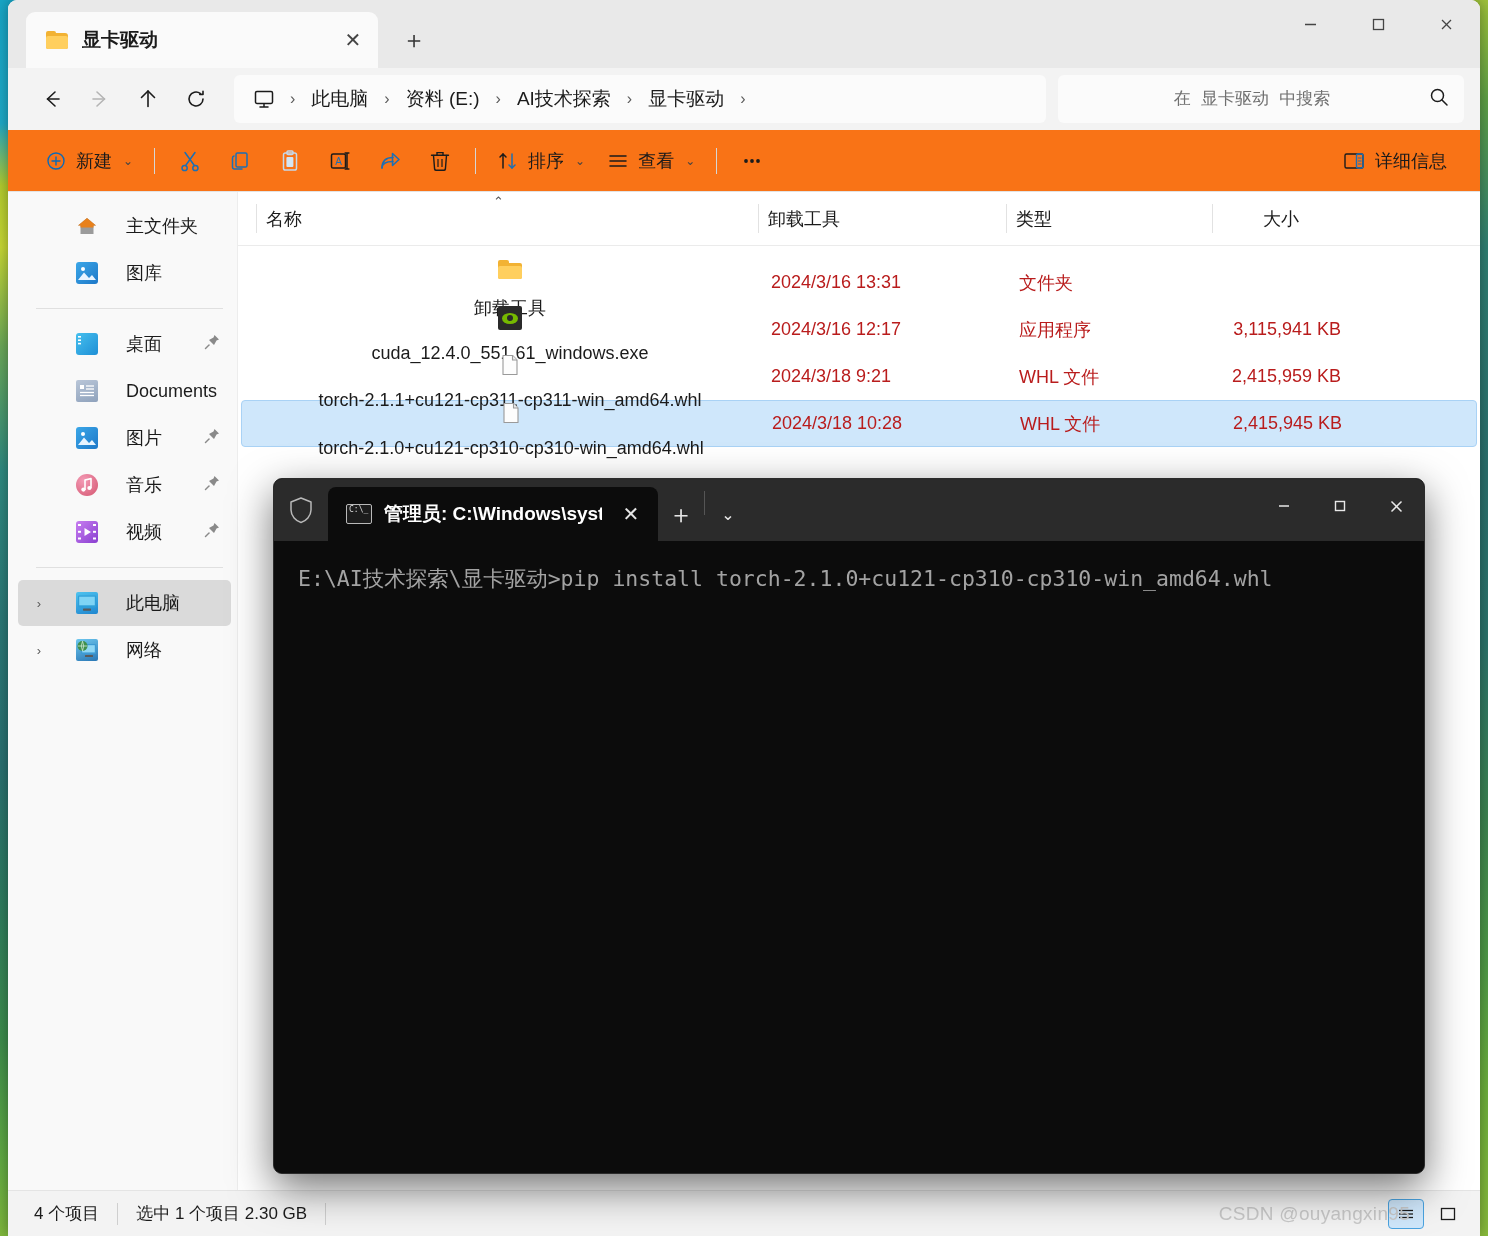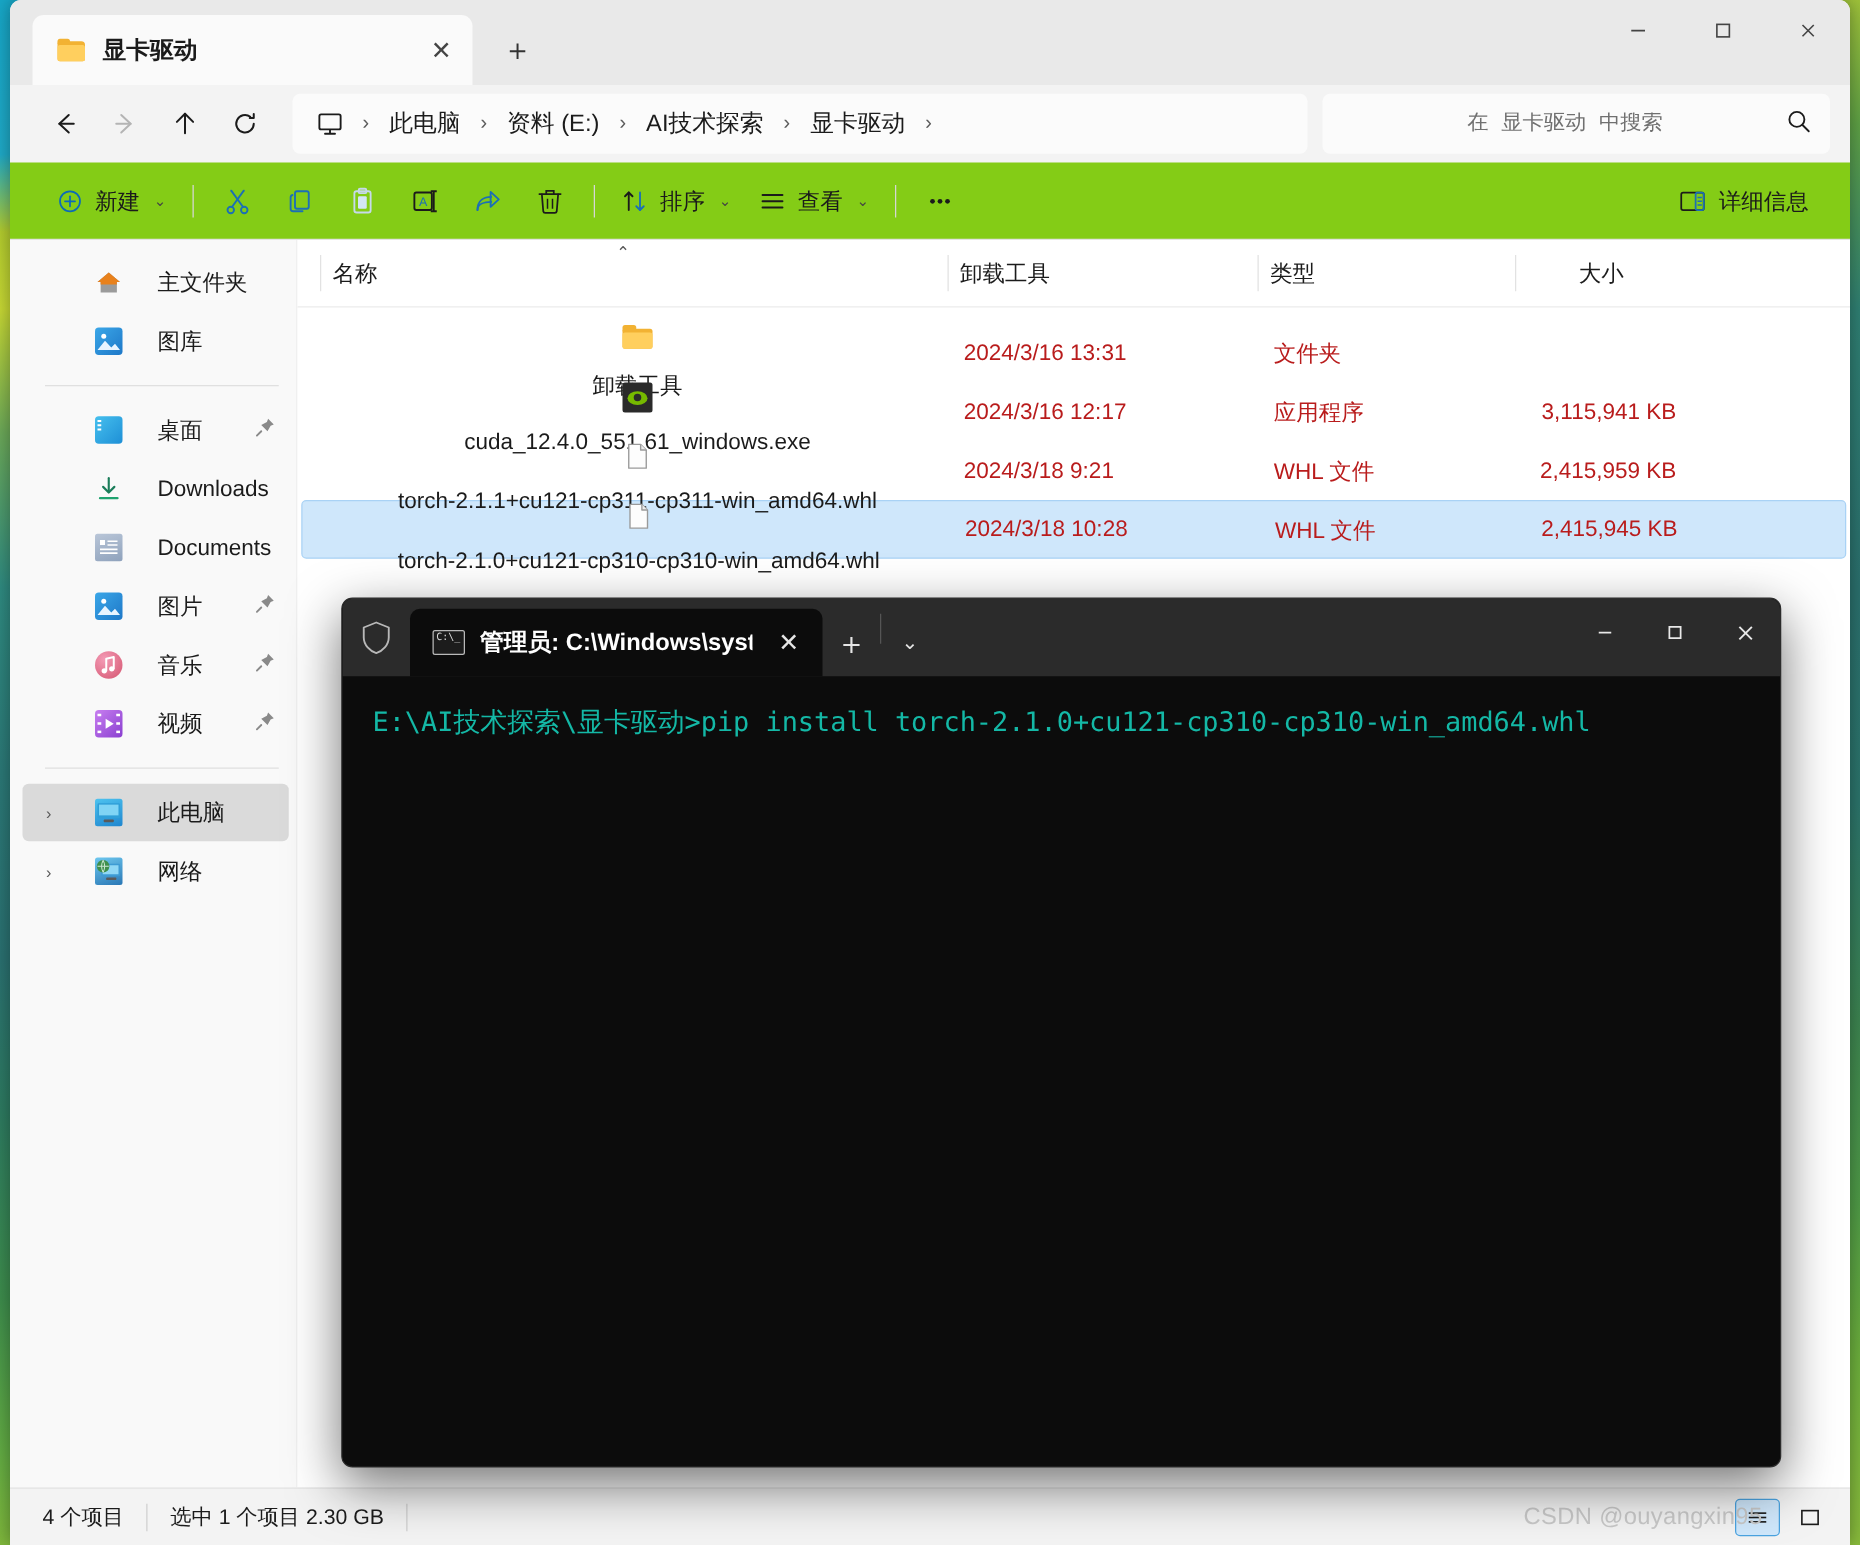--- a/index.html
+++ b/index.html
@@ -114,21 +114,21 @@
     display:flex; align-items:center; padding: 0 14px 0 18px;
   }
   .searchbox input {
     flex:1; border:none; outline:none; background:transparent;
     font-size: 17px; color:#1b1b1b; font-family: Liberation Mono, monospace; text-align: center;
   }
   .searchbox input::placeholder { color:#707070; }
 
   
   .cmdbar {
-    height: 62px; background:#84cc16; display:flex; align-items:center;
+    height: 62px; background:#f97316; display:flex; align-items:center;
     padding: 0 22px 0 26px; flex:none; border-bottom: 1px solid #e3e3e3;
   }
   .cmd {
     height: 42px; border-radius:5px; display:flex; align-items:center;
     gap: 9px; padding: 0 11px; color:#1b1b1b; font-size:18px; white-space:nowrap;
   }
   .cmd.icononly { padding: 0 13px; }
   .cmd .chev { font-size: 12px; color:#444; margin-left:2px; }
   .cmd-sep { width:1px; height:26px; background:#d6d6d6; margin: 0 10px; }
   .spacer { flex:1; }
@@ -251,21 +251,21 @@
   .term-plus { width: 46px; height: 54px; display:flex; align-items:center; justify-content:center; color:#e6e6e6; font-size:25px; font-weight:300; }
   .term-vsep { width:1px; height:24px; background:#555; align-self:center; margin-bottom:14px; }
   .term-chev { width: 46px; height: 54px; display:flex; align-items:center; justify-content:center; color:#e6e6e6; font-size:16px; }
   .term-wc { position:absolute; right:0; top:0; display:flex; }
   .term-wc .b { width: 56px; height: 54px; display:flex; align-items:center; justify-content:center; color:#e8e8e8; }
   .term-body {
     flex:1; background:#0c0c0c; padding: 22px 24px; overflow:hidden;
   }
   .term-line {
     font-family: "DejaVu Sans Mono", "Liberation Mono", monospace;
-    font-size: 21.5px; color:#14b8a6; white-space:pre; line-height:1.45;
+    font-size: 21.5px; color:#a3a3a3; white-space:pre; line-height:1.45;
     letter-spacing: 0px;
   }
 </style>
 </head>
 <body>
 
 <div class="wallpaper-left"></div>
 <div class="wallpaper-right"></div>
 
 <div class="explorer">
@@ -498,37 +498,20 @@
         </span>
         <span class="sb-label">桌面</span>
         <span class="sb-pin">
           <svg width="18" height="18" viewBox="0 0 18 18">
               <path d="M11.5 2 L16 6.5 L13.5 7.5 L11 12 L6 7 L10.5 4.5 Z" fill="#8a8a8a"></path>
               <line x1="6" y1="12" x2="2.5" y2="15.5" stroke="#8a8a8a" stroke-width="1.5" stroke-linecap="round"></line>
             </svg>
         </span>
       </div>
 
-      <div class="sb-item">
-        <span class="sb-arrow"></span>
-        <span class="sb-icon">
-          <svg width="22" height="22" viewBox="0 0 22 22">
-              <line x1="11" y1="2.5" x2="11" y2="13.5" stroke="#1b7d5a" stroke-width="1.7" stroke-linecap="round"></line>
-              <path d="M6.5 9.5 L11 14 L15.5 9.5" fill="none" stroke="#1b7d5a" stroke-width="1.7" stroke-linecap="round" stroke-linejoin="round"></path>
-              <line x1="4" y1="18.5" x2="18" y2="18.5" stroke="#1fa36f" stroke-width="1.8" stroke-linecap="round"></line>
-            </svg>
-        </span>
-        <span class="sb-label">Downloads</span>
-        <span class="sb-pin">
-          <svg width="18" height="18" viewBox="0 0 18 18">
-              <path d="M11.5 2 L16 6.5 L13.5 7.5 L11 12 L6 7 L10.5 4.5 Z" fill="#8a8a8a"></path>
-              <line x1="6" y1="12" x2="2.5" y2="15.5" stroke="#8a8a8a" stroke-width="1.5" stroke-linecap="round"></line>
-            </svg>
-        </span>
-      </div>
 
       <div class="sb-item">
         <span class="sb-arrow"></span>
         <span class="sb-icon ic-docs">
           <svg width="22" height="22" viewBox="0 0 22 22">
               <rect x="4" y="5" width="4" height="4" fill="#fff"></rect>
               <line x1="10" y1="6" x2="18" y2="6" stroke="#fff" stroke-width="1.3"></line>
               <line x1="10" y1="9" x2="18" y2="9" stroke="#fff" stroke-width="1.3"></line>
               <line x1="4" y1="12.5" x2="18" y2="12.5" stroke="#fff" stroke-width="1.3"></line>
               <line x1="4" y1="15.5" x2="18" y2="15.5" stroke="#fff" stroke-width="1.3"></line>

